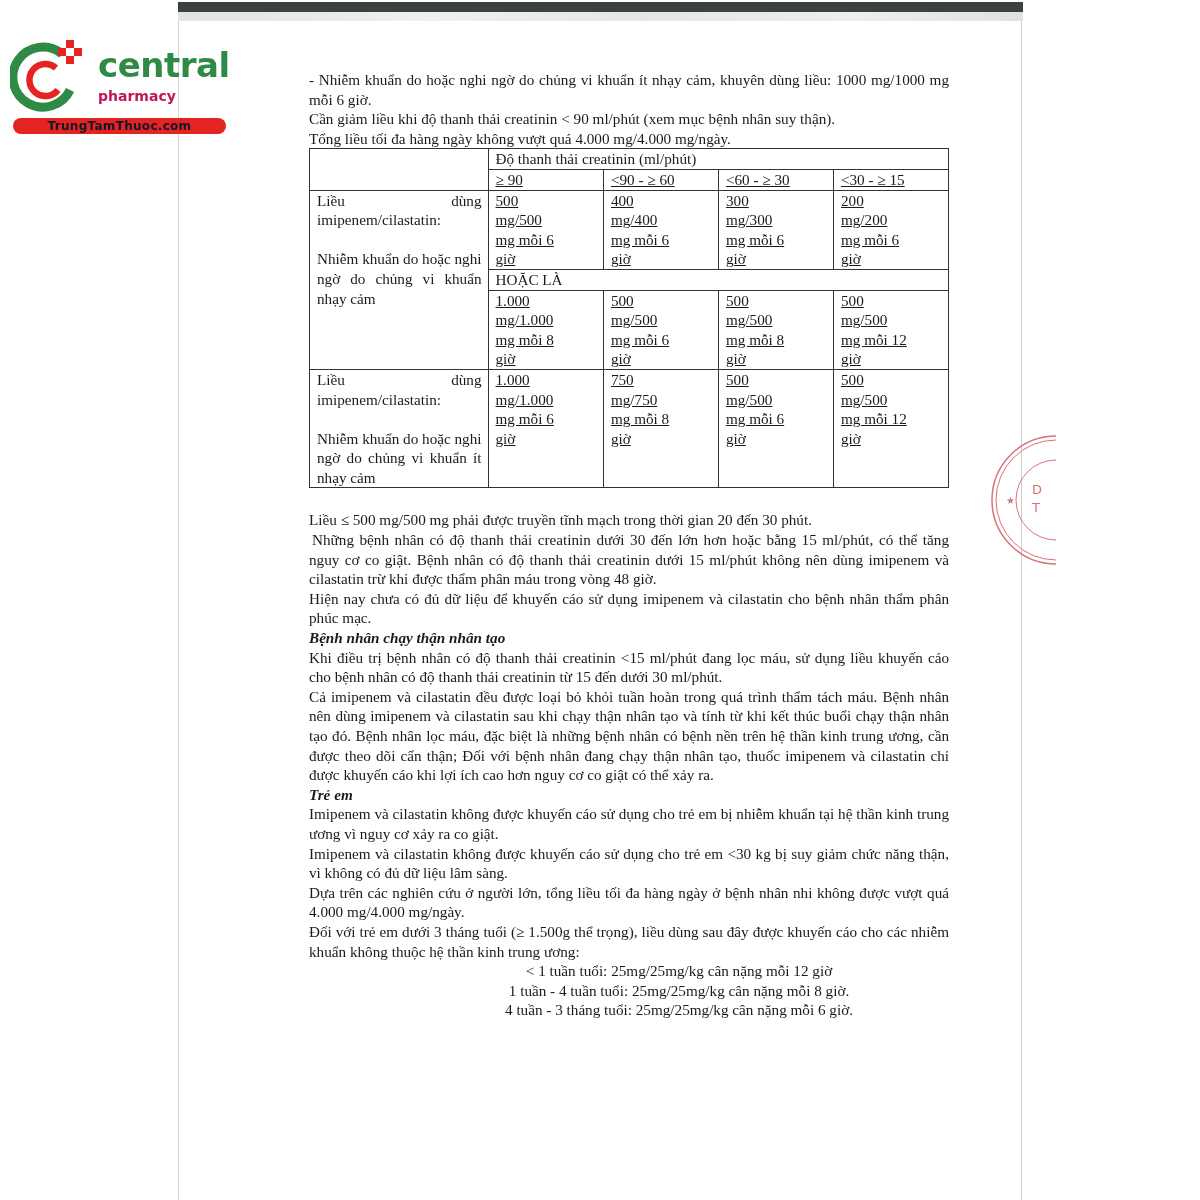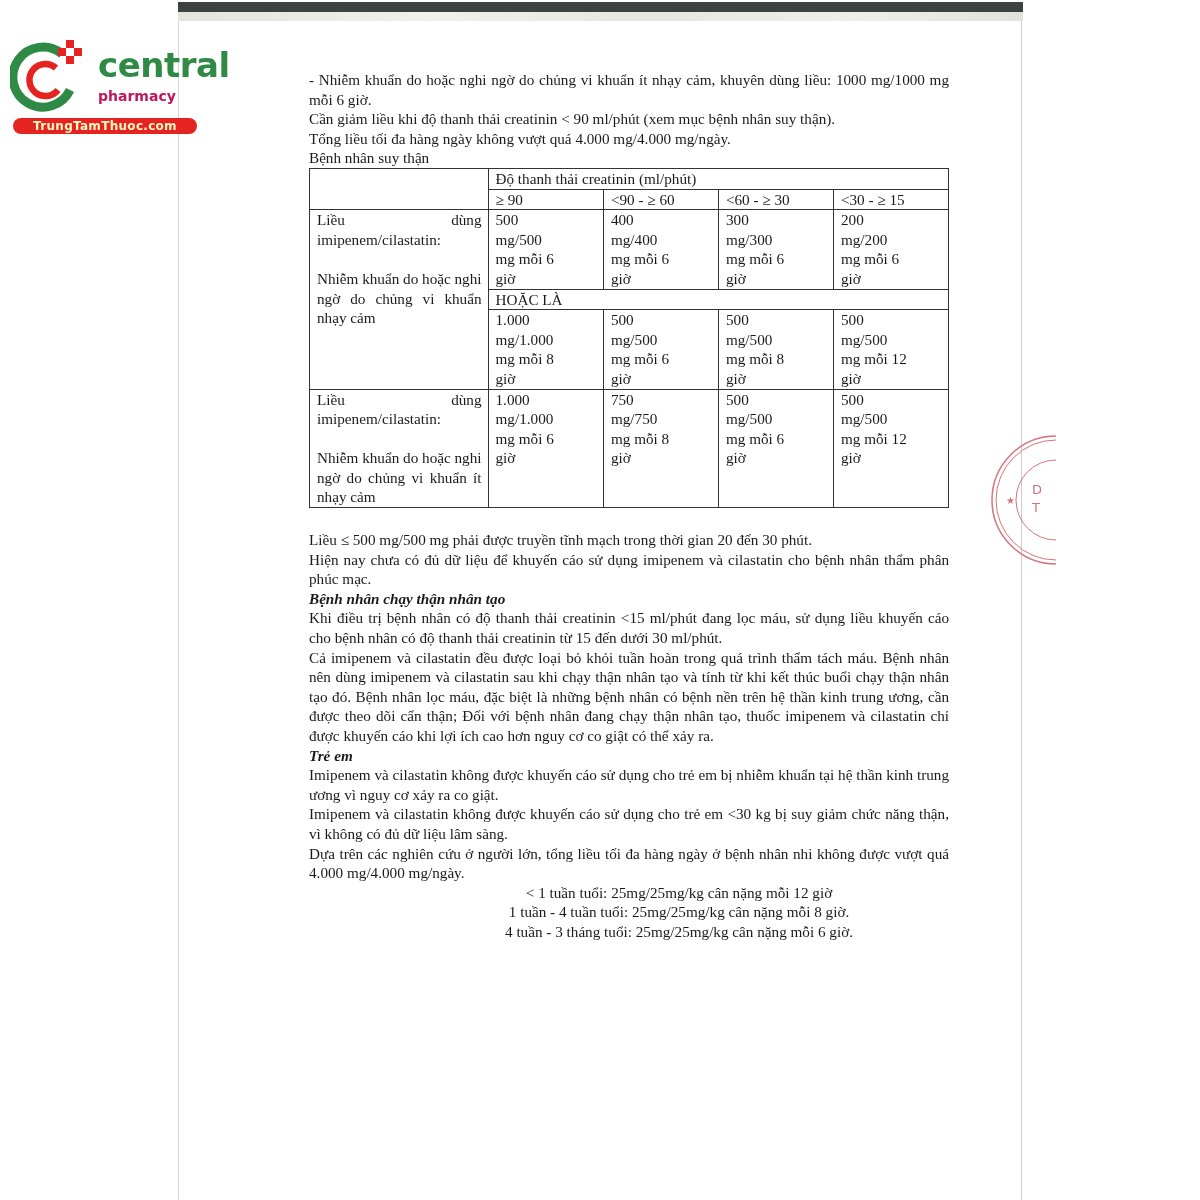--- a/index.html
+++ b/index.html
@@ -30,43 +30,43 @@
       position: absolute; left: 88px; top: 10px;
       font-family: "DejaVu Sans", sans-serif; font-weight: bold;
       font-size: 34px; color: #2e8a44; letter-spacing: -0.5px; line-height: 1;
     }
     .logo .sub {
       position: absolute; left: 88px; top: 51px;
       font-family: "DejaVu Sans", sans-serif; font-weight: bold;
       font-size: 14px; color: #be185d; line-height: 1;
     }
     .logo .pill {
-      position: absolute; left: 3px; top: 80px; width: 184px; height: 16px;
+      position: absolute; left: 3px; top: 80px; width: 213px; height: 16px;
       background: #e52421; border-radius: 8px;
-      color: #fef9c3; font-family: "DejaVu Sans", sans-serif; font-weight: bold;
+      color: #0f172a; font-family: "DejaVu Sans", sans-serif; font-weight: bold;
       font-size: 12px; line-height: 16px; text-align: center; letter-spacing: 0.3px;
     }
     
     .doc {
       position: absolute; left: 309px; top: 70px; width: 640px;
       font-size: 15.2px; line-height: 19.6px;
     }
     .doc p { margin: 0; text-align: justify; }
     .doc p.indent1 { text-indent: 3px; }
     .doc .heading-it { font-weight: bold; font-style: italic; }
     .doc .sublist p { padding-left: 100px; text-align: center; }
     table.renal {
       border-collapse: collapse; width: 640px; margin: 0 0 22px 0;
       font-size: 15.2px; line-height: 19.6px;
     }
     table.renal td {
       border: 1.3px solid #333; vertical-align: top; padding: 0 6px 0 7px;
     }
     table.renal td.label { width: 166px; text-align: justify; margin-top: 12px; }
-    table.renal td.dose { width: 103px; }
+    table.renal td.dose { width: 103px; text-decoration: underline; }
     table.renal .cell-line { display: block; }
     table.renal .label-block { display: block; }
     table.renal .gap { display: block; height: 19.6px; }
     
     .stamp {
       position: absolute; left: 986px; top: 432px; width: 70px; height: 136px;
       overflow: hidden; pointer-events: none;
     }
   </style>
 </head>
@@ -87,21 +87,20 @@
   </svg>
   <div class="brand">central</div>
   <div class="sub">pharmacy</div>
   <div class="pill">TrungTamThuoc.com</div>
 </div>
 
 <div class="doc">
   <p>- Nhiễm khuẩn do hoặc nghi ngờ do chủng vi khuẩn ít nhạy cảm, khuyên dùng liều: 1000 mg/1000 mg mỗi 6 giờ.</p>
   <p>Cần giảm liều khi độ thanh thải creatinin &lt; 90 ml/phút (xem mục bệnh nhân suy thận).</p>
   <p>Tổng liều tối đa hàng ngày không vượt quá 4.000 mg/4.000 mg/ngày.</p>
-  <p>Bệnh nhân suy thận</p>
 
   <table class="renal">
     <tbody>
         <tr>
       <td class="label" rowspan="2"></td>
       <td colspan="4">Độ thanh thải creatinin (ml/phút)</td>
     </tr>
     <tr>
       <td class="dose">≥ 90</td>
       <td class="dose">&lt;90 - ≥ 60</td>
@@ -205,30 +204,32 @@
         <span class="cell-line">500</span>
             <span class="cell-line">mg/500</span>
             <span class="cell-line">mg mỗi 12</span>
             <span class="cell-line">giờ</span>
       </td>
     </tr>
   </tbody>
     </table>
 
   <p>Liều ≤ 500 mg/500 mg phải được truyền tĩnh mạch trong thời gian 20 đến 30 phút.</p>
+  <p class="indent1"> Những bệnh nhân có độ thanh thải creatinin dưới 30 đến lớn hơn hoặc bằng 15 ml/phút, có thể tăng nguy cơ co giật. Bệnh nhân có độ thanh thải creatinin dưới 15 ml/phút không nên dùng imipenem và cilastatin trừ khi được thẩm phân máu trong vòng 48 giờ.</p>
   <p>Hiện nay chưa có đủ dữ liệu để khuyến cáo sử dụng imipenem và cilastatin cho bệnh nhân thẩm phân phúc mạc.</p>
 
   <p class="heading-it">Bệnh nhân chạy thận nhân tạo</p>
   <p>Khi điều trị bệnh nhân có độ thanh thải creatinin &lt;15 ml/phút đang lọc máu, sử dụng liều khuyến cáo cho bệnh nhân có độ thanh thải creatinin từ 15 đến dưới 30 ml/phút.</p>
   <p>Cả imipenem và cilastatin đều được loại bỏ khỏi tuần hoàn trong quá trình thẩm tách máu. Bệnh nhân nên dùng imipenem và cilastatin sau khi chạy thận nhân tạo và tính từ khi kết thúc buổi chạy thận nhân tạo đó. Bệnh nhân lọc máu, đặc biệt là những bệnh nhân có bệnh nền trên hệ thần kinh trung ương, cần được theo dõi cẩn thận; Đối với bệnh nhân đang chạy thận nhân tạo, thuốc imipenem và cilastatin chỉ được khuyến cáo khi lợi ích cao hơn nguy cơ co giật có thể xảy ra.</p>
 
   <p class="heading-it">Trẻ em</p>
   <p>Imipenem và cilastatin không được khuyến cáo sử dụng cho trẻ em bị nhiễm khuẩn tại hệ thần kinh trung ương vì nguy cơ xảy ra co giật.</p>
   <p>Imipenem và cilastatin không được khuyến cáo sử dụng cho trẻ em &lt;30 kg bị suy giảm chức năng thận, vì không có đủ dữ liệu lâm sàng.</p>
   <p>Dựa trên các nghiên cứu ở người lớn, tổng liều tối đa hàng ngày ở bệnh nhân nhi không được vượt quá 4.000 mg/4.000 mg/ngày.</p>
+  <p>Đối với trẻ em dưới 3 tháng tuổi (≥ 1.500g thể trọng), liều dùng sau đây được khuyến cáo cho các nhiễm khuẩn không thuộc hệ thần kinh trung ương:</p>
   <div class="sublist">
     <p>&lt; 1 tuần tuổi: 25mg/25mg/kg cân nặng mỗi 12 giờ</p>
     <p>1 tuần - 4 tuần tuổi: 25mg/25mg/kg cân nặng mỗi 8 giờ.</p>
     <p>4 tuần - 3 tháng tuổi: 25mg/25mg/kg cân nặng mỗi 6 giờ.</p>
   </div>
 </div>
 
 <div class="stamp">
   <svg width="140" height="136" viewBox="0 0 140 136">
     <circle cx="70" cy="68" r="64" fill="none" stroke="#d9737a" stroke-width="1.5"></circle>

